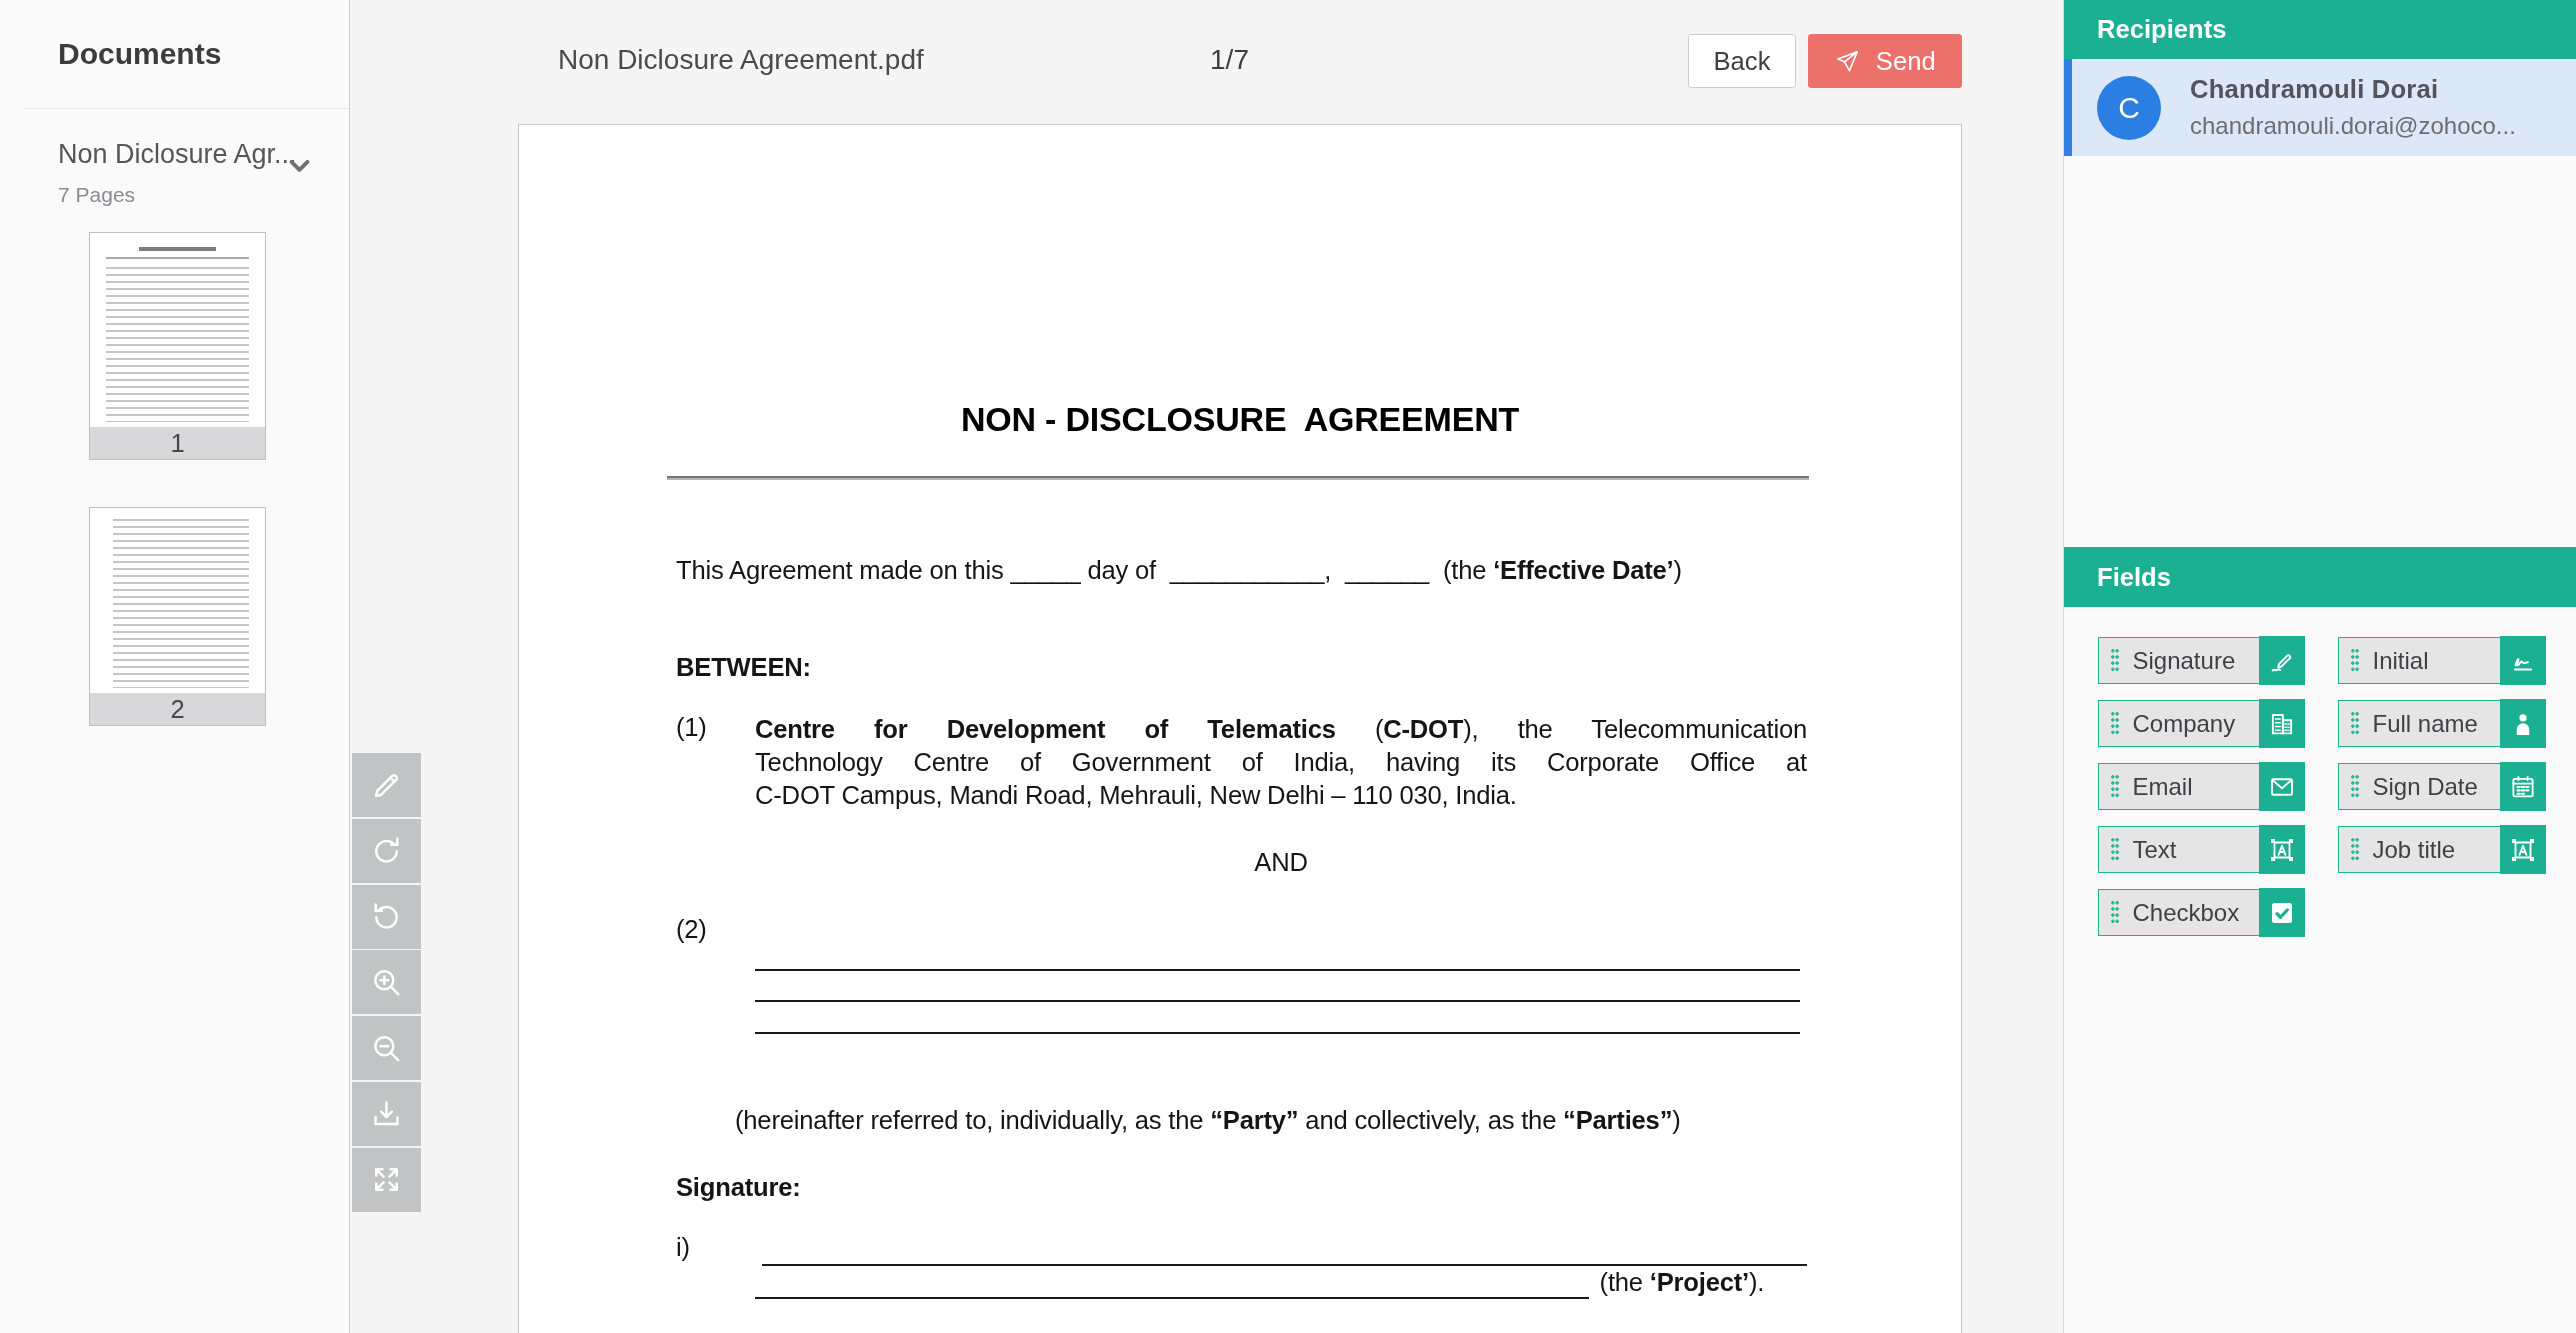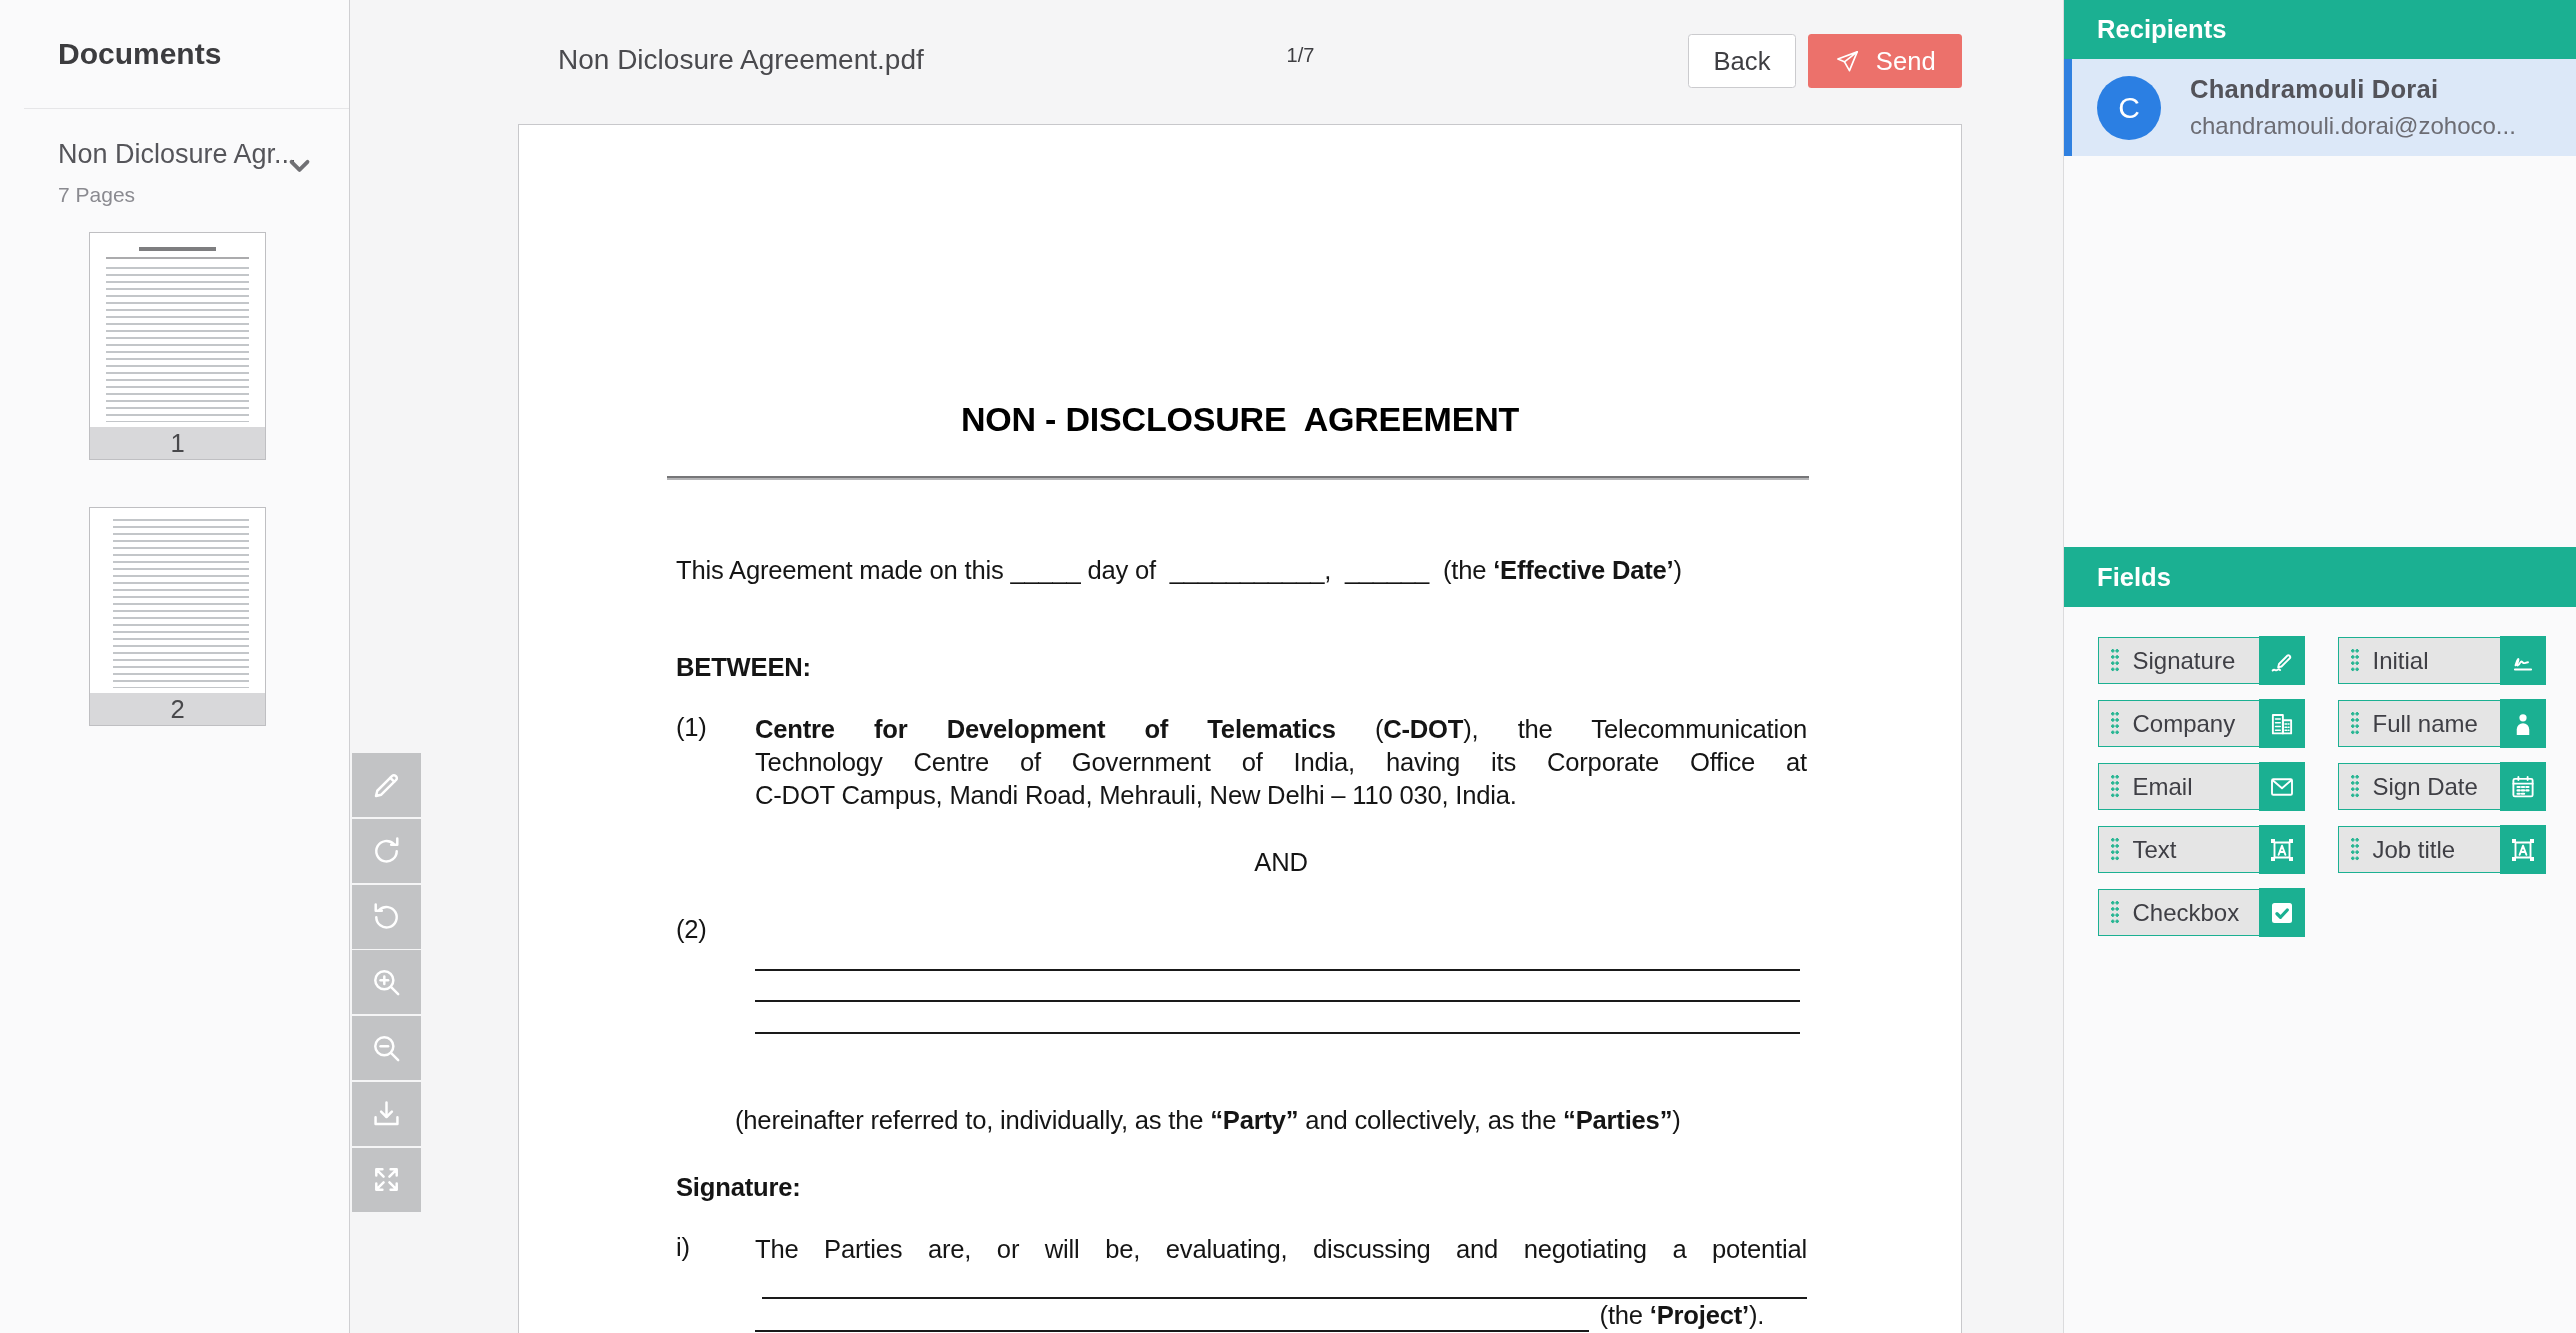--- a/index.html
+++ b/index.html
@@ -29,21 +29,21 @@
   .thumb-label{position:absolute;left:0;right:0;bottom:0;height:32px;background:#D8D8DA;
                display:flex;align-items:center;justify-content:center;font-size:25.6px;color:#48484B;}
 
   
   #vtoolbar{position:absolute;left:352px;top:753px;width:69px;}
   .vbtn{height:64px;margin-bottom:1.8px;background:#C2C3C5;display:flex;align-items:center;justify-content:center;cursor:pointer;}
   .vbtn svg{width:35px;height:35px;stroke:#fff;fill:none;stroke-width:1.7;stroke-linecap:round;stroke-linejoin:round;}
 
   
   #doc-title{position:absolute;left:518px;top:44px;font-size:28px;color:#4A4A4E;margin-left:40px;}
-  #page-ind{position:absolute;left:1236px;top:44px;width:129px;text-align:center;font-size:20px;color:#3E3E42;}
+  #page-ind{position:absolute;left:1165px;top:44px;width:129px;text-align:center;font-size:28px;color:#3E3E42;}
   #back-btn{position:absolute;left:1688px;top:34px;width:108px;height:54px;box-sizing:border-box;
             background:#fff;border:1.8px solid #CBCBCE;border-radius:3.5px;font-size:25.6px;color:#3E3E42;
             display:flex;align-items:center;justify-content:center;cursor:pointer;}
   #send-btn{position:absolute;left:1808px;top:34px;width:154px;height:54px;background:#EC716B;border-radius:3.5px;
             color:#fff;font-size:25.6px;display:flex;align-items:center;justify-content:center;gap:15px;cursor:pointer;}
   #send-btn svg{width:26.5px;height:26.5px;stroke:#fff;fill:none;stroke-width:1.5;stroke-linejoin:round;stroke-linecap:round;}
 
   
   #page{position:absolute;left:518px;top:124px;width:1444px;height:1211px;background:#fff;
         border:0.9px solid #C8C8CB;box-sizing:border-box;overflow:hidden;
@@ -208,21 +208,20 @@
   <div class="abs cnum" style="top:790px;">(2)</div>
   <div class="blank" style="top:844px;"></div>
   <div class="blank" style="top:875px;"></div>
   <div class="blank" style="top:907px;"></div>
 
   <div class="abs pg-herein"><span>(hereinafter referred to, individually, as the </span><b>“Party”</b><span> and collectively, as the </span><b>“Parties”</b><span>)</span></div>
   <div class="abs pg-bg">Signature:</div>
 
   <div class="abs cnum" style="top:1108px;">i)</div>
   <div class="abs ctext" style="top:1108px;">
-    <div class="jline just">The Parties are, or will be, evaluating, discussing and negotiating a potential</div>
     <div class="jline flexline">
         <span class="uline"></span>
       </div>
     <div class="jline flexline">
         <span class="uline fixed"></span>
         <span><span>(the </span><b>‘Project’</b><span>).</span></span>
       </div>
   </div>
 
 </div>

